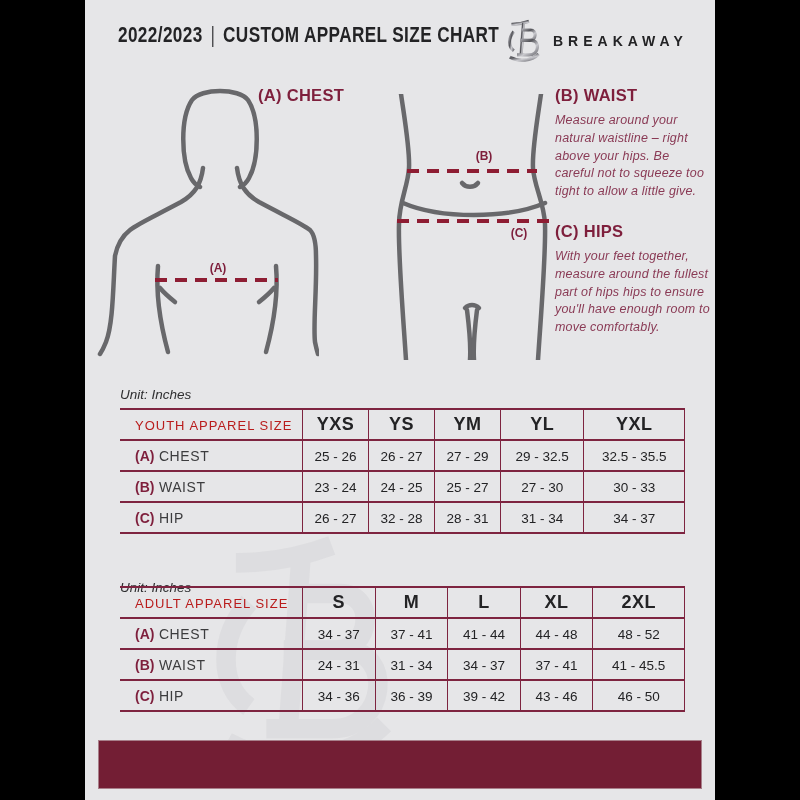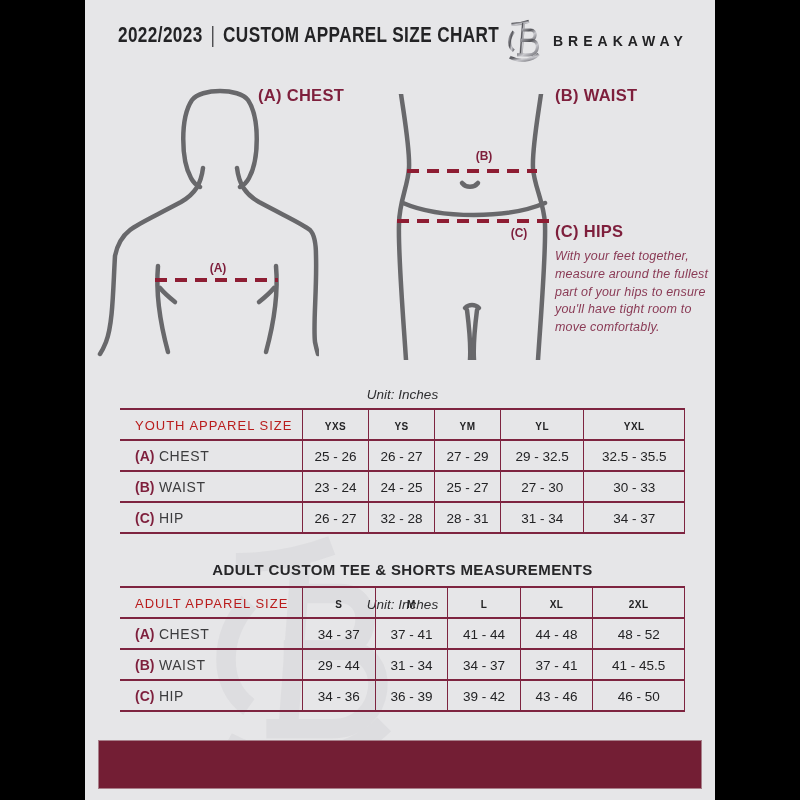--- a/index.html
+++ b/index.html
@@ -25,33 +25,33 @@
           font-size:12px;color:#7e1f3c;}
 
   
   .guide-h{position:absolute;font-weight:700;font-size:16.5px;color:#7e1f3c;letter-spacing:.3px;}
   .guide-p{position:absolute;font-style:italic;font-size:12.5px;line-height:1.42;
            color:#8a3a55;letter-spacing:.2px;}
 
   
   .sec-title{position:absolute;left:35px;width:565px;text-align:center;
              font-weight:700;font-size:15px;color:#272729;letter-spacing:.4px;}
-  .sec-unit{position:absolute;left:35px;width:565px;text-align:center;
+  .sec-unit{position:absolute;left:35px;width:565px;
             font-style:italic;font-size:13.5px;color:#2e2e30;}
 
   
   table.size{position:absolute;left:35px;width:565px;border-collapse:collapse;
              border-top:2px solid #7e2440;}
   table.size tr{height:31px;border-bottom:2px solid #7e2440;}
   table.size td{padding:0;text-align:center;vertical-align:middle;background:transparent;}
   table.size td+td{border-left:1.5px solid #7e2440;}
   table.size td:last-child{border-right:1.5px solid #7e2440;}
   table.size td.rowhead{width:167px;text-align:left;padding-left:15px;}
   .colhead-main{font-size:13px;letter-spacing:1px;color:#b91c1c;}
-  .colhead{font-weight:700;font-size:10px;color:#232325;letter-spacing:.5px;}
+  .colhead{font-weight:700;font-size:18px;color:#232325;letter-spacing:.5px;}
   .cell-prefix{font-weight:700;color:#7e1f3c;font-size:14px;}
   .cell-label{color:#3c3c3e;font-size:14px;letter-spacing:.6px;}
   .cell-val{font-size:13.5px;color:#232325;}
 
   
   .watermark{position:absolute;left:60px;top:528px;width:330px;height:240px;opacity:.55;z-index:0;}
   .watermark path{fill:none;stroke:#d7d7da;stroke-width:9;}
   .overlay{position:relative;z-index:1;}
   .footer-bar{position:absolute;left:13px;top:740px;width:604px;height:49px;
               background:#731e34;border:1px solid #a87f8a;box-sizing:border-box;z-index:2;}
@@ -127,23 +127,24 @@
       <line x1="0" y1="3" x2="152" y2="3"></line>
     </svg>
 
     <span class="marker" style="left:116px;top:261px;">(A)</span>
     <span class="marker" style="left:382px;top:149px;">(B)</span>
     <span class="marker" style="left:417px;top:226px;">(C)</span>
 
     <div class="guide-h" style="left:173px;top:86px;">(A) CHEST</div>
 
     <div class="guide-h" style="left:470px;top:86px;">(B) WAIST</div>
+    <div class="guide-p" style="left:470px;top:112px;width:152px;">Measure around your natural waistline – right above your hips. Be careful not to squeeze too tight to allow a little give.</div>
 
     <div class="guide-h" style="left:470px;top:222px;">(C) HIPS</div>
-    <div class="guide-p" style="left:470px;top:248px;width:162px;">With your feet together, measure around the fullest part of your hips to ensure you'll have tight room to move comfortably.</div>
+    <div class="guide-p" style="left:470px;top:248px;width:162px;">With your feet together, measure around the fullest part of hips hips to ensure you'll have enough room to move comfortably.</div>
 
     <div class="sec-unit overlay" style="top:387px;">Unit: Inches</div>
 
     <table class="size overlay" style="top:408px;">
       <tbody>
           <tr>
         <td class="rowhead"><span class="colhead-main">YOUTH APPAREL SIZE</span></td>
         <td><span class="colhead">YXS</span></td>
         <td><span class="colhead">YS</span></td>
         <td><span class="colhead">YM</span></td>
@@ -170,21 +171,20 @@
         <td class="rowhead"><span class="cell-prefix">(C)</span> <span class="cell-label">HIP</span></td>
         <td><span class="cell-val">26 - 27</span></td>
         <td><span class="cell-val">32 - 28</span></td>
         <td><span class="cell-val">28 - 31</span></td>
         <td><span class="cell-val">31 - 34</span></td>
         <td><span class="cell-val">34 - 37</span></td>
       </tr>
     </tbody>
       </table>
 
-    <div class="sec-title overlay" style="top:546px;">ADULT CUSTOM TEE &amp; SHORTS MEASUREMENTS</div>
     <div class="sec-unit overlay" style="top:565px;">Unit: Inches</div>
 
     <table class="size overlay" style="top:586px;">
       <tbody>
           <tr>
         <td class="rowhead"><span class="colhead-main">ADULT APPAREL SIZE</span></td>
         <td><span class="colhead">S</span></td>
         <td><span class="colhead">M</span></td>
         <td><span class="colhead">L</span></td>
         <td><span class="colhead">XL</span></td>
@@ -193,21 +193,21 @@
       <tr>
         <td class="rowhead"><span class="cell-prefix">(A)</span> <span class="cell-label">CHEST</span></td>
         <td><span class="cell-val">34 - 37</span></td>
         <td><span class="cell-val">37 - 41</span></td>
         <td><span class="cell-val">41 - 44</span></td>
         <td><span class="cell-val">44 - 48</span></td>
         <td><span class="cell-val">48 - 52</span></td>
       </tr>
       <tr>
         <td class="rowhead"><span class="cell-prefix">(B)</span> <span class="cell-label">WAIST</span></td>
-        <td><span class="cell-val">29 - 44</span></td>
+        <td><span class="cell-val">24 - 31</span></td>
         <td><span class="cell-val">31 - 34</span></td>
         <td><span class="cell-val">34 - 37</span></td>
         <td><span class="cell-val">37 - 41</span></td>
         <td><span class="cell-val">41 - 45.5</span></td>
       </tr>
       <tr>
         <td class="rowhead"><span class="cell-prefix">(C)</span> <span class="cell-label">HIP</span></td>
         <td><span class="cell-val">34 - 36</span></td>
         <td><span class="cell-val">36 - 39</span></td>
         <td><span class="cell-val">39 - 42</span></td>

